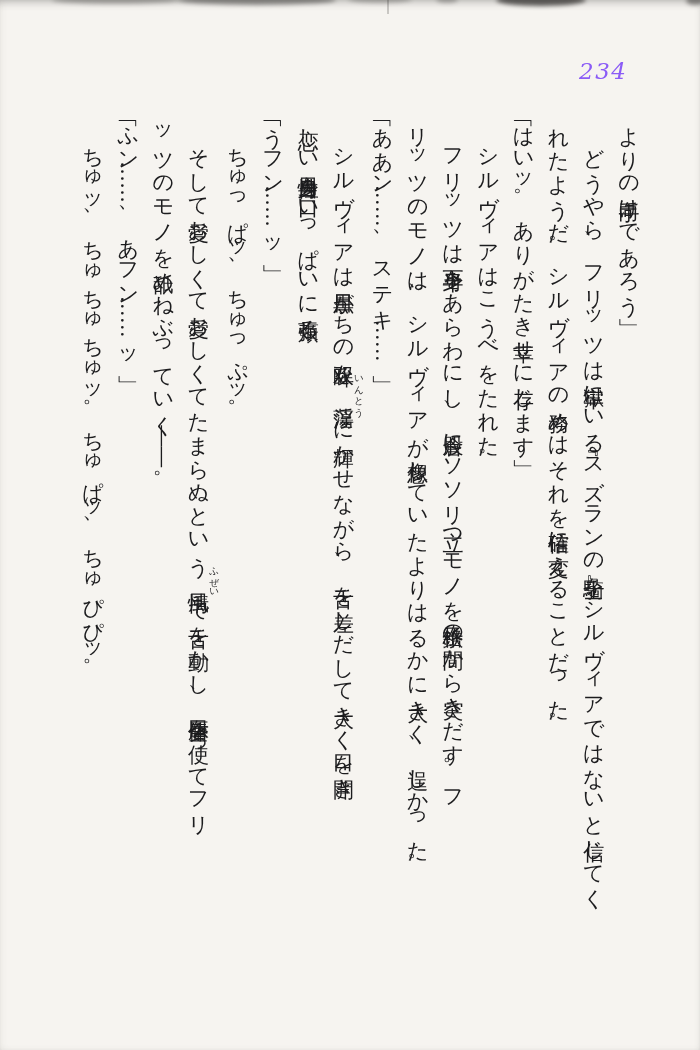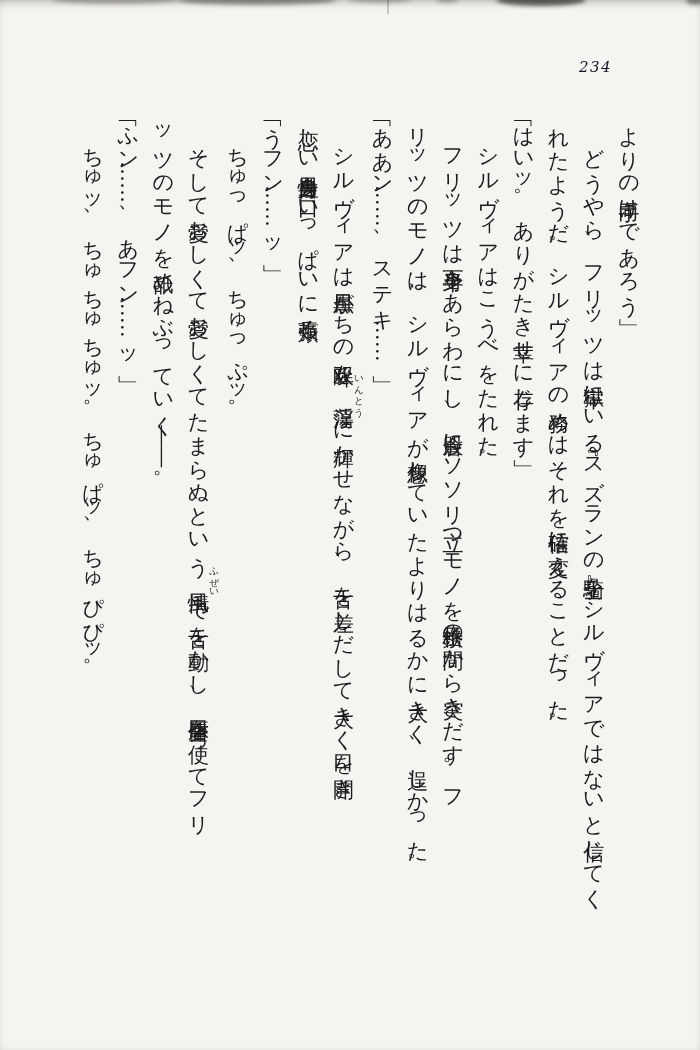--- a/index.html
+++ b/index.html
@@ -25,23 +25,23 @@
   .art.a4 { left:436px; top:-4px; width:22px;  height:7px;  opacity:.30; }
   .art.a5 { left:496px; top:-6px; width:90px;  height:12px; opacity:.72; }
   .art.a6 { left:686px; top:-4px; width:18px;  height:9px;  opacity:.50; }
   .art.a7 { left:387px; top:0;    width:2px;   height:14px; opacity:.22; border-radius:0; filter:blur(.5px); }
 
   .page-number {
     position: absolute;
     left: 579px;
     top: 58px;
     font-style: italic;
-    font-size: 15px;
+    font-size: 23px;
     letter-spacing: 1.5px;
-    color: #0f172a;
+    color: #8b5cf6;
   }
 
   .text-block {
     position: absolute;
     top: 113px;
     right: 54px;
     width: 562px;
     height: 844px;
     writing-mode: vertical-rl;
     text-orientation: mixed;

